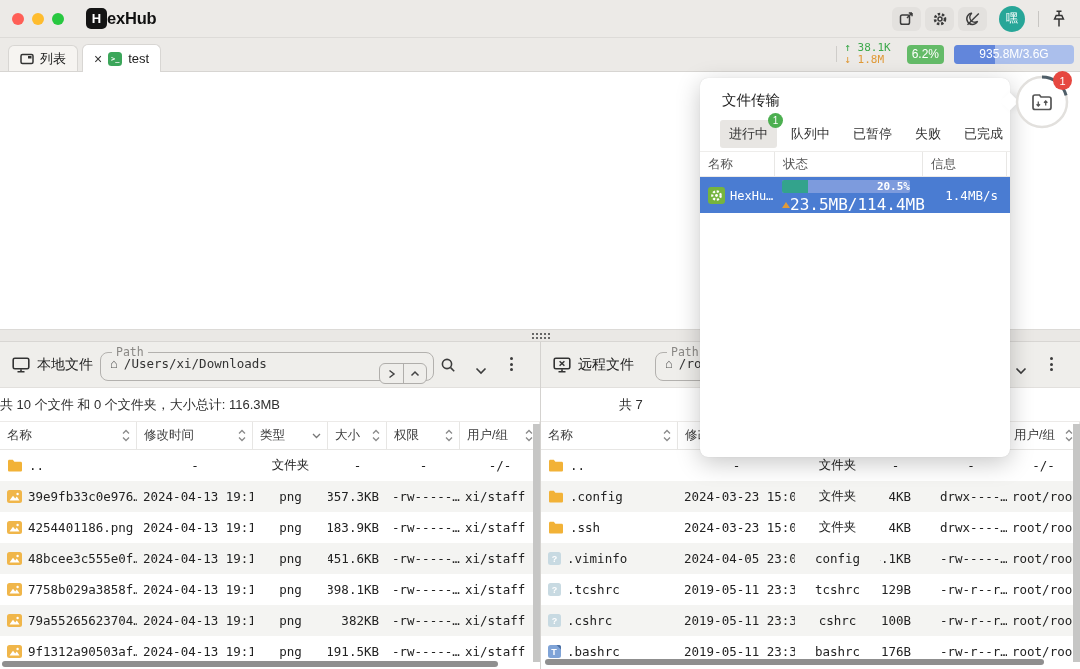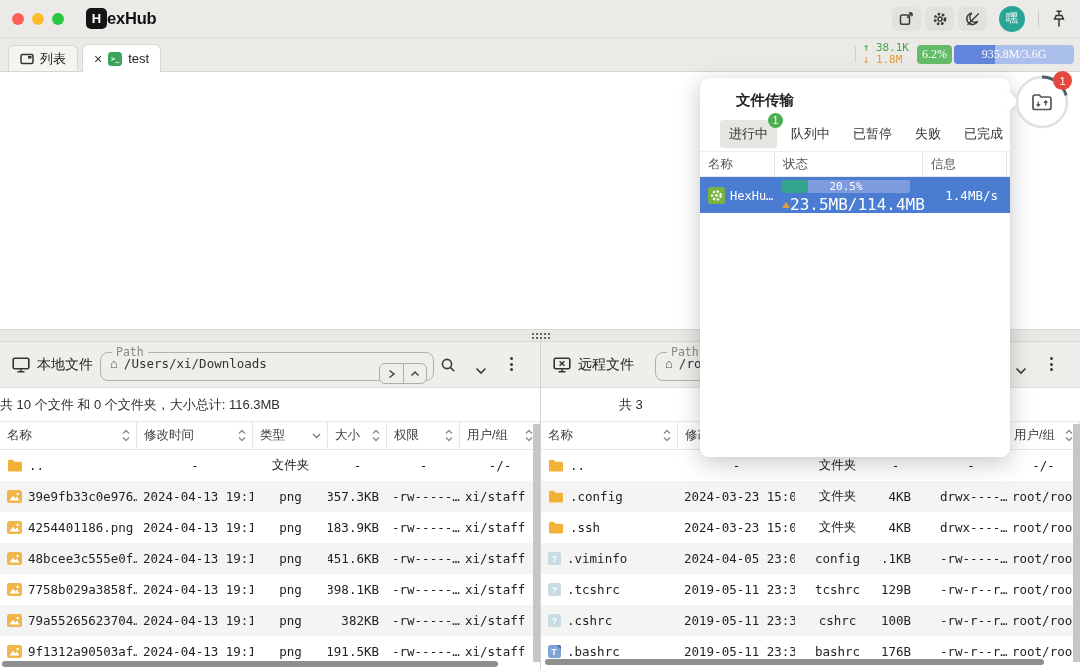--- a/index.html
+++ b/index.html
@@ -24,21 +24,21 @@
   .tabbar { position:absolute; left:0; top:38px; width:1080px; height:34px; background:#eceae7; border-bottom:1px solid #d7d5d2; display:flex; align-items:flex-end; }
   .tab { display:flex; align-items:center; gap:6px; font-size:13px; color:#222; border:1px solid #d8d6d3; border-bottom:none; border-radius:6px 6px 0 0; padding:0 11px; height:26px; }
   .tab.list { margin-left:8px; background:#f6f4f1; }
   .tab.session { margin-left:4px; background:#fff; height:28px; margin-bottom:-1px; position:relative; z-index:2; }
   .tab-close { font-size:14px; color:#333; line-height:1; }
   .term-ico { width:14px; height:14px; border-radius:3.5px; background:#3ba65a; color:#fff; font-size:7px; font-weight:bold; font-family:"DejaVu Sans Mono",monospace; display:flex; align-items:center; justify-content:center; }
   .tab-stats { margin-left:auto; display:flex; align-items:center; margin-right:4px; height:34px; }
   .stat-sep { width:1px; height:16px; background:#cfcdca; margin-right:7px; }
   .updown { font-family:"DejaVu Sans Mono",monospace; font-size:11px; line-height:12px; text-align:left; margin-right:8px; }
   .up-line { color:#3da94c; } .down-line { color:#e09a38; }
-  .pill { height:19px; border-radius:4px; font-family:Liberation Serif, serif; font-size:12px; color:#fff; display:flex; align-items:center; justify-content:center; }
+  .pill { height:19px; border-radius:4px; font-family:Liberation Sans, sans-serif; font-size:12px; color:#fff; display:flex; align-items:center; justify-content:center;margin-left:8px; }
   .pill.cpu { background:#64bb68; padding:0 5px; margin-right:2px; }
   .pill.mem { width:120px; background:#abbfec; position:relative; overflow:hidden; margin-right:2px; }
   .mem-fill { position:absolute; left:0; top:0; bottom:0; background:#6286db; }
   .pill.mem span { position:relative; z-index:1; }
 
   
   .terminal { position:absolute; left:0; top:72px; width:1080px; height:257px; background:#fff; padding:4px 4px; font-family:"DejaVu Sans Mono",monospace; font-size:12.5px; color:#1b1b1b; line-height:16px; white-space:pre; }
   .cursor { display:inline-block; width:7px; height:13px; border:1.5px solid #222; margin-left:3px; vertical-align:-2px; }
 
   
@@ -91,33 +91,33 @@
   .hscroll { position:absolute; height:6px; border-radius:3px; background:#8f8f8f; z-index:5; }
   .panel.left .hscroll { left:2px; right:42px; bottom:2px; }
   .panel.right .hscroll { left:4px; right:36px; bottom:4px; }
   .vscroll { position:absolute; top:82px; bottom:7px; width:7px; background:#c6c6c5; z-index:4; }
   .panel.left .vscroll { right:0; }
   .panel.right .vscroll { right:0; }
 
   
   .popup { position:absolute; left:700px; top:78px; width:310px; height:379px; background:#fff; border-radius:8px; box-shadow:0 6px 24px rgba(0,0,0,0.22), 0 0 1px rgba(0,0,0,0.15); z-index:40; }
   .popup-arrow { position:absolute; right:-6px; top:17px; width:13px; height:13px; background:#fff; transform:rotate(45deg); box-shadow:3px -3px 6px rgba(0,0,0,0.08); }
-  .t-title { padding:13px 36px 0; font-size:14.5px; font-weight:bold; color:#222; }
+  .t-title { padding:13px 22px 0; font-size:14.5px; font-weight:normal; color:#222; }
   .t-tabs { display:flex; align-items:center; margin-top:9px; padding:0 0 0 20px; height:30px; }
   .ttab { position:relative; font-size:13px; color:#333; padding:5px 9px; margin-right:5px; border-radius:3px; white-space:nowrap; }
   .ttab.active { background:#e8e6e3; }
   .ttab .badge { position:absolute; top:-7px; right:-6px; width:15px; height:15px; border-radius:50%; background:#4caf50; color:#fff; font-size:10px; display:flex; align-items:center; justify-content:center; }
   .t-head { display:grid; grid-template-columns:75px 148px 84px; height:26px; border-top:1px solid #eeedeb; border-bottom:1px solid #eceae8; margin-top:2px; }
   .t-hcell { display:flex; align-items:center; padding-left:8px; font-size:12.5px; color:#555; border-right:1px solid #e8e7e5; }
   .t-row { display:grid; grid-template-columns:75px 148px 87px; height:36px; background:#4a7cd2; color:#fff; }
   .t-name { display:flex; align-items:center; gap:5px; padding-left:8px; font-family:"DejaVu Sans Mono",monospace; font-size:12px; overflow:hidden; white-space:nowrap; }
   .t-status { padding:3px 0 0 7px; }
   .pbar { position:relative; width:128px; height:13px; background:#7d9bdd; border-radius:2px; overflow:hidden; }
   .pfill { position:absolute; left:0; top:0; bottom:0; background:#33a38c; }
-  .ppct { position:absolute; left:0; right:0; top:0; text-align:center; font-size:11px; font-weight:normal; font-family:"DejaVu Sans Mono",monospace; line-height:13px; }
+  .ppct { position:absolute; left:0; right:0; top:0; text-align:right; font-size:11px; font-weight:bold; font-family:"DejaVu Sans Mono",monospace; line-height:13px; }
   .pline { display:flex; align-items:center; gap:0; margin-top:2px; font-family:"DejaVu Sans Mono",monospace; font-size:16px; }
   .uptri { width:0; height:0; border-left:4px solid transparent; border-right:4px solid transparent; border-bottom:6px solid #e09a38; }
   .t-info { display:flex; align-items:center; justify-content:flex-end; padding-right:12px; font-family:"DejaVu Sans Mono",monospace; font-size:12.5px; }
 
   
   .floatbtn { position:absolute; left:1014px; top:74px; width:56px; height:56px; z-index:50; }
   .fbadge { position:absolute; left:39px; top:-3px; width:19px; height:19px; border-radius:50%; background:#e64840; color:#fff; font-size:11px; display:flex; align-items:center; justify-content:center; z-index:2; }
   .fb-ico { position:absolute; left:17px; top:19px; }
 </style>
 </head>
@@ -443,21 +443,21 @@
         <span class="hdr-ico" style="left:474px;top:19px;"><svg width="12" height="8" viewBox="0 0 12 8">
               <path d="M1.5 1.5L6 6l4.5-4.5" fill="none" stroke="#3c3c3c" stroke-width="1.6"></path>
             </svg></span>
         <span class="hdr-ico kebab" style="left:509px;top:15px;">
             <i></i>
             <i></i>
             <i></i>
           </span>
       </div>
       <div class="p-summary">
-          <span>共 3</span>
+          <span>共 7</span>
         </div>
       <div class="thead" id="remote-thead">
           <div class="hcell">
             <span>名称</span>
             <span style="display: flex;">
               <svg width="8" height="13" viewBox="0 0 8 13">
                 <path d="M1 4.5L4 1.5 7 4.5" fill="none" stroke="#8a8a8a" stroke-width="1.3"></path>
                 <path d="M1 8.5L4 11.5 7 8.5" fill="none" stroke="#8a8a8a" stroke-width="1.3"></path>
               </svg>
             </span>

